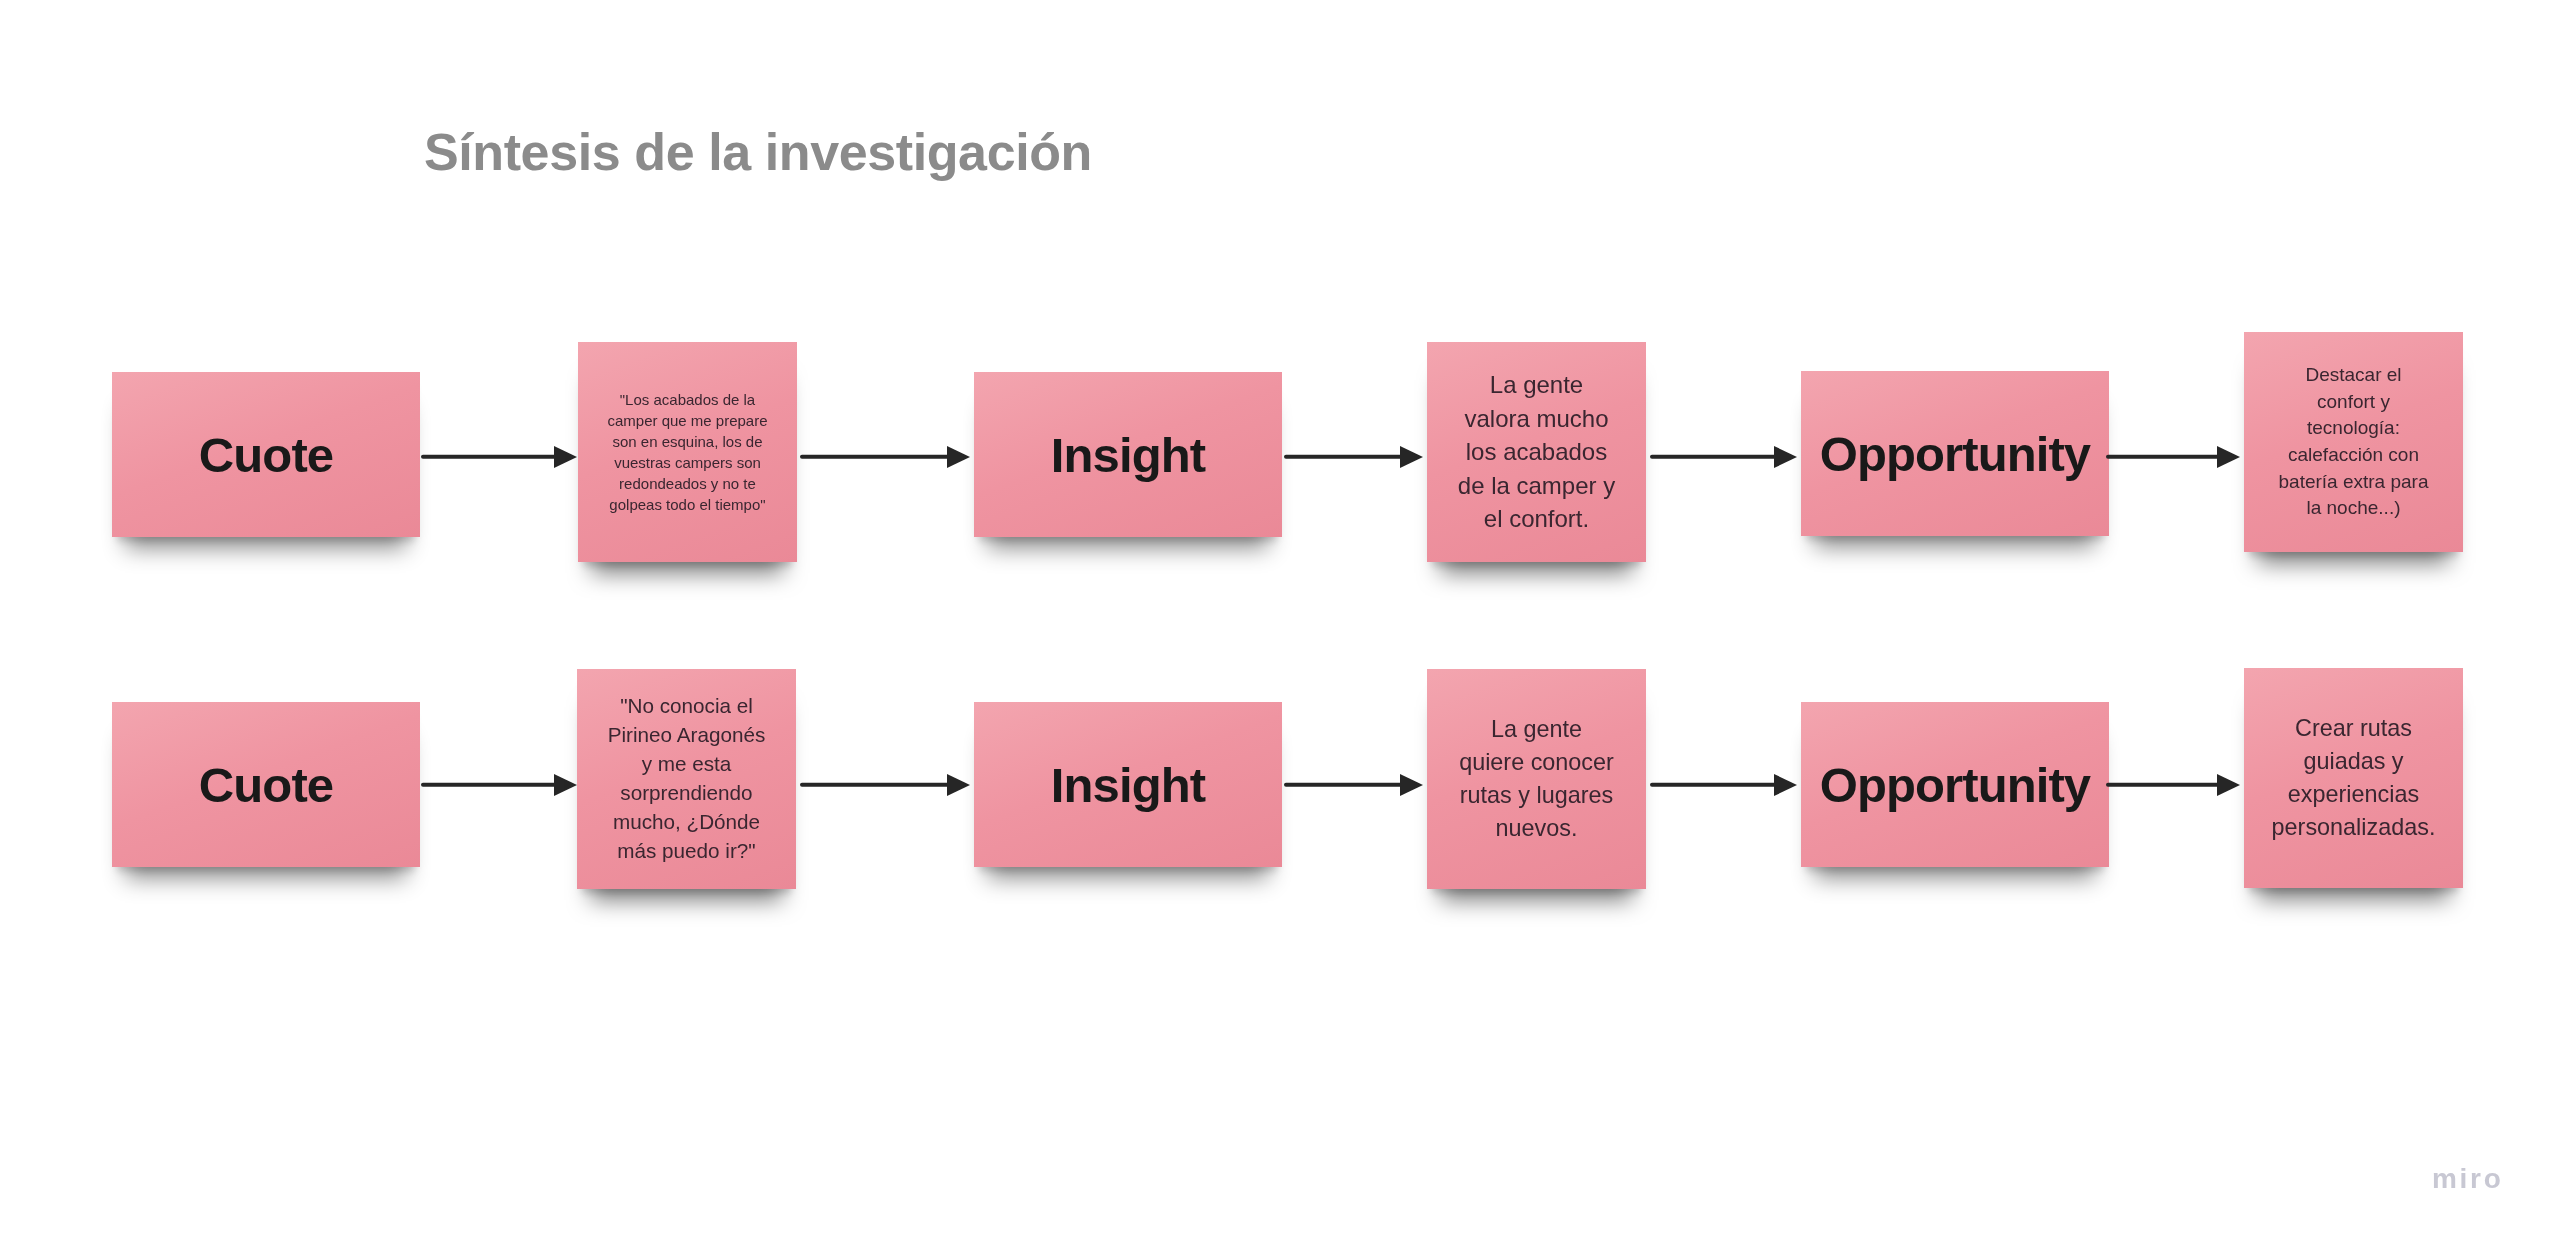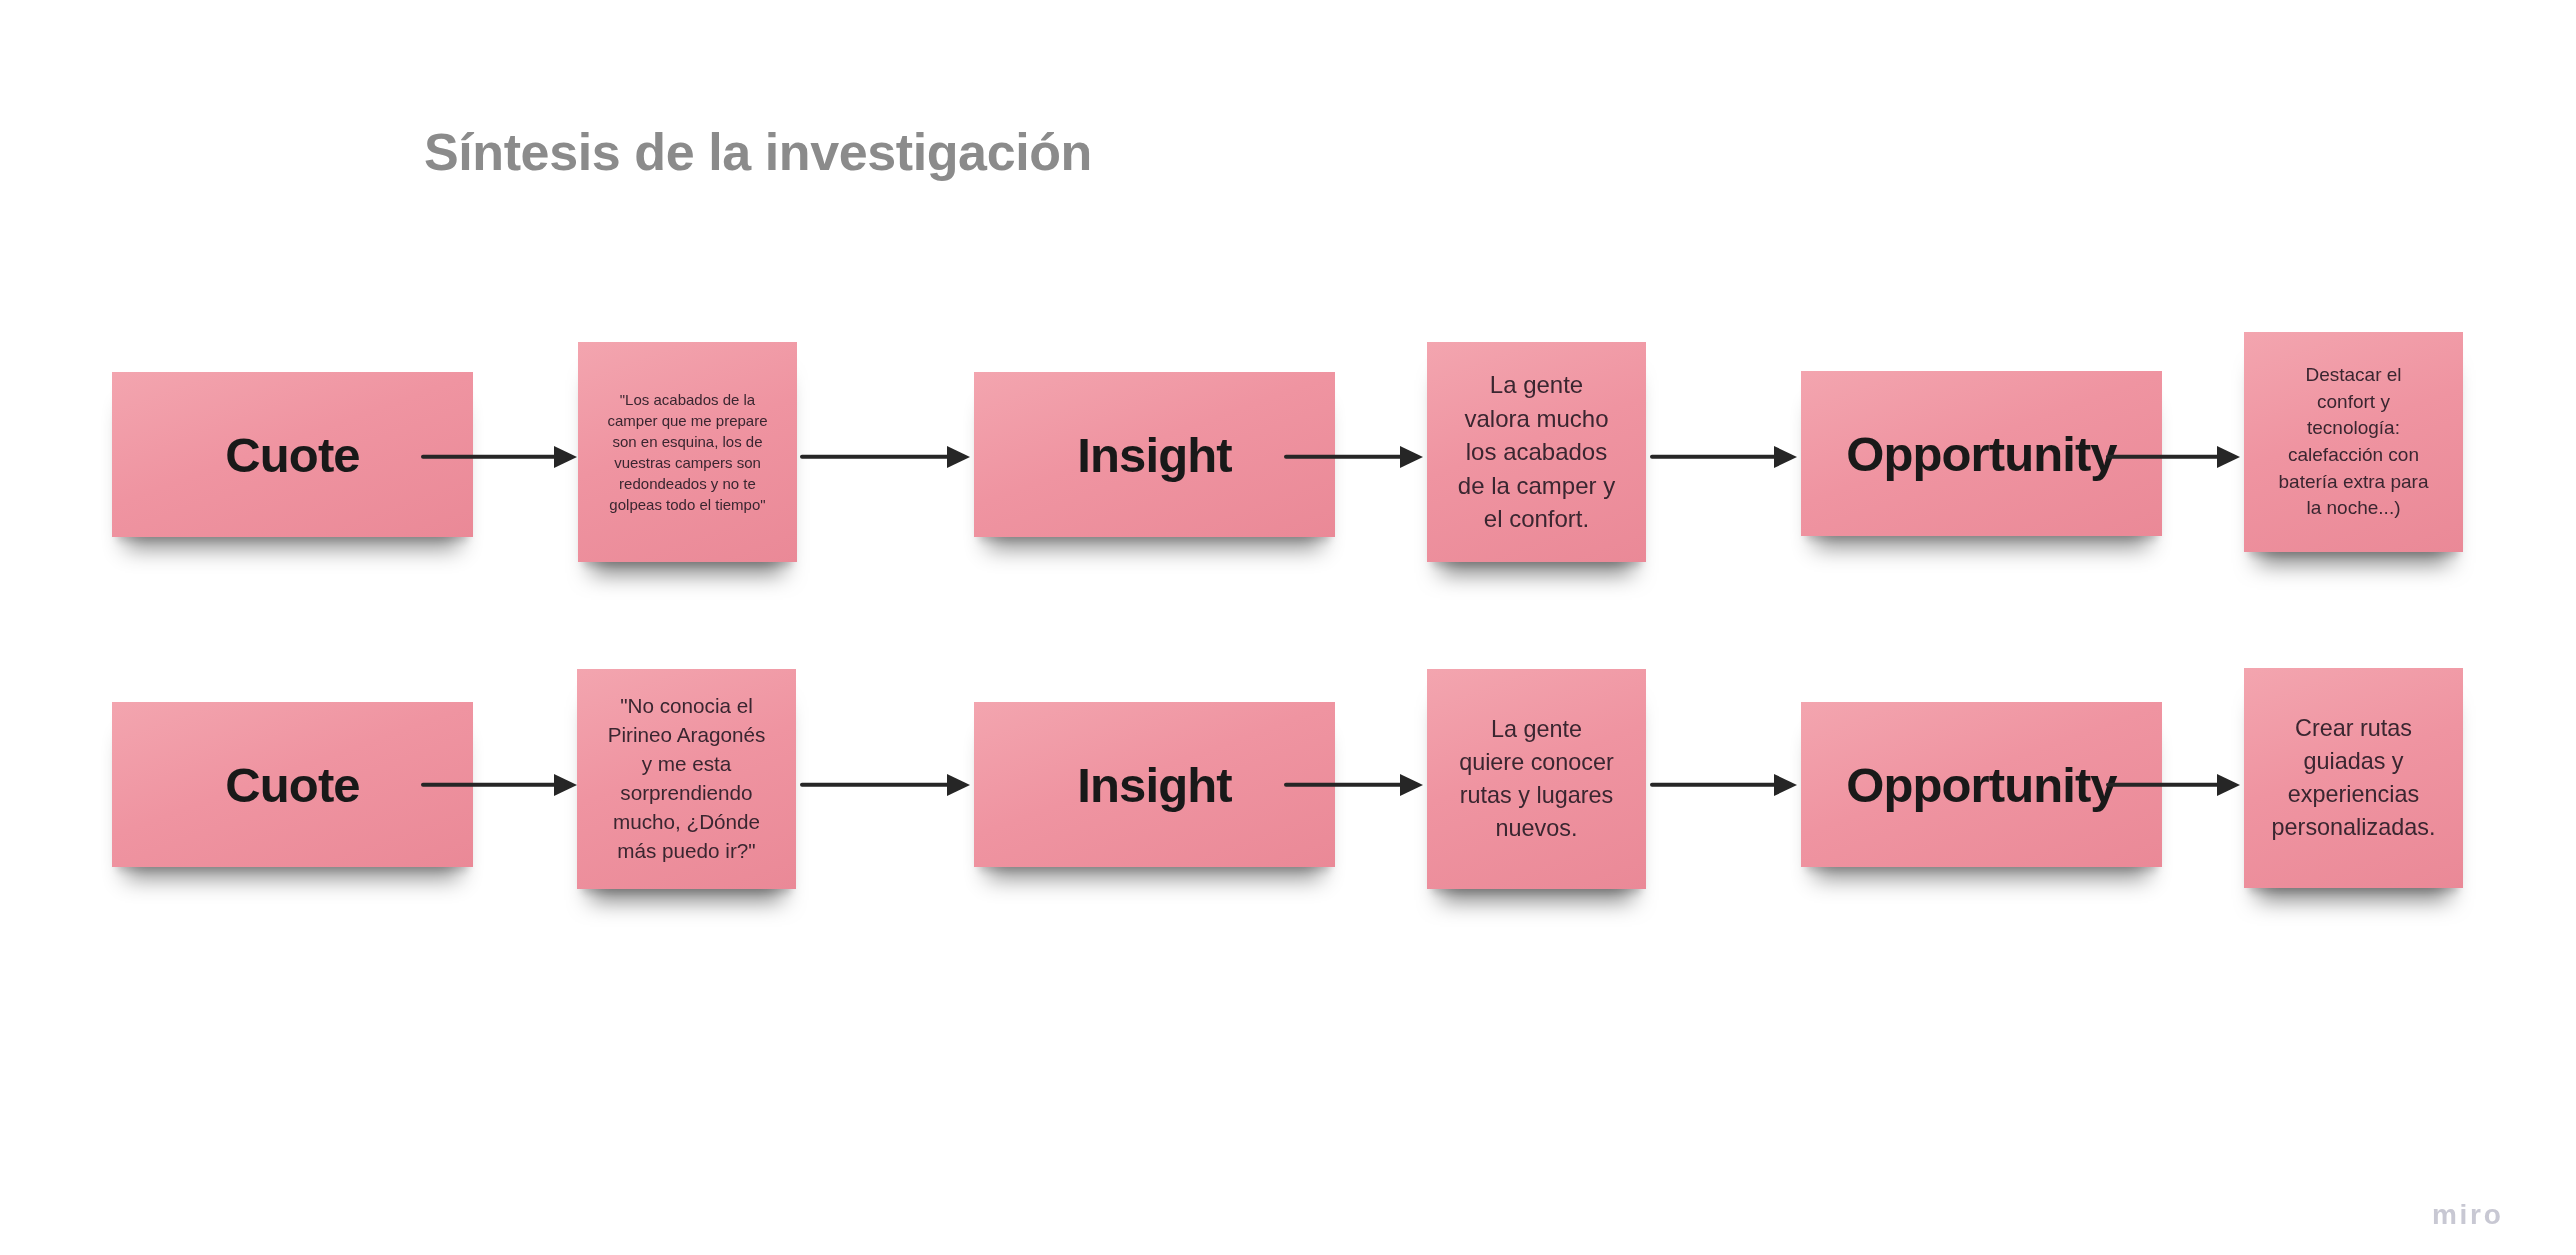--- a/index.html
+++ b/index.html
@@ -31,21 +31,21 @@
     position: absolute;
     display: flex;
     align-items: center;
     justify-content: center;
     text-align: center;
     background: linear-gradient(160deg, #f3a5af 0%, #ef94a1 45%, #ea8997 100%);
     box-sizing: border-box;
   }
   .note .txt { display: block; }
   .note.label {
-    width: 361px;
+    width: 308px;
     height: 165px;
     font-size: 49px;
     font-weight: 700;
     letter-spacing: -0.9px;
     color: #191919;
     box-shadow: 0 9px 7.2px -5.4px rgba(0,0,0,0.15), 0 23.4px 21.6px -12.6px rgba(0,0,0,0.45);
   }
   .note.sticky {
     width: 219px;
     height: 220px;
@@ -81,21 +81,20 @@
     border-left: 23.4px solid #262626;
   }
   .watermark {
     position: absolute;
     left: 2432px;
     top: 1163px;
     font-size: 28px;
     font-weight: 700;
     letter-spacing: 2.7px;
     color: #c8c8d3;
-    margin-top: 36px;
   }
 </style>
 </head>
 <body>
 
 <div class="board">
 
   <div class="board-title">Síntesis de la investigación</div>
 
   <div class="note label" style="left:112px; top:372px;">

